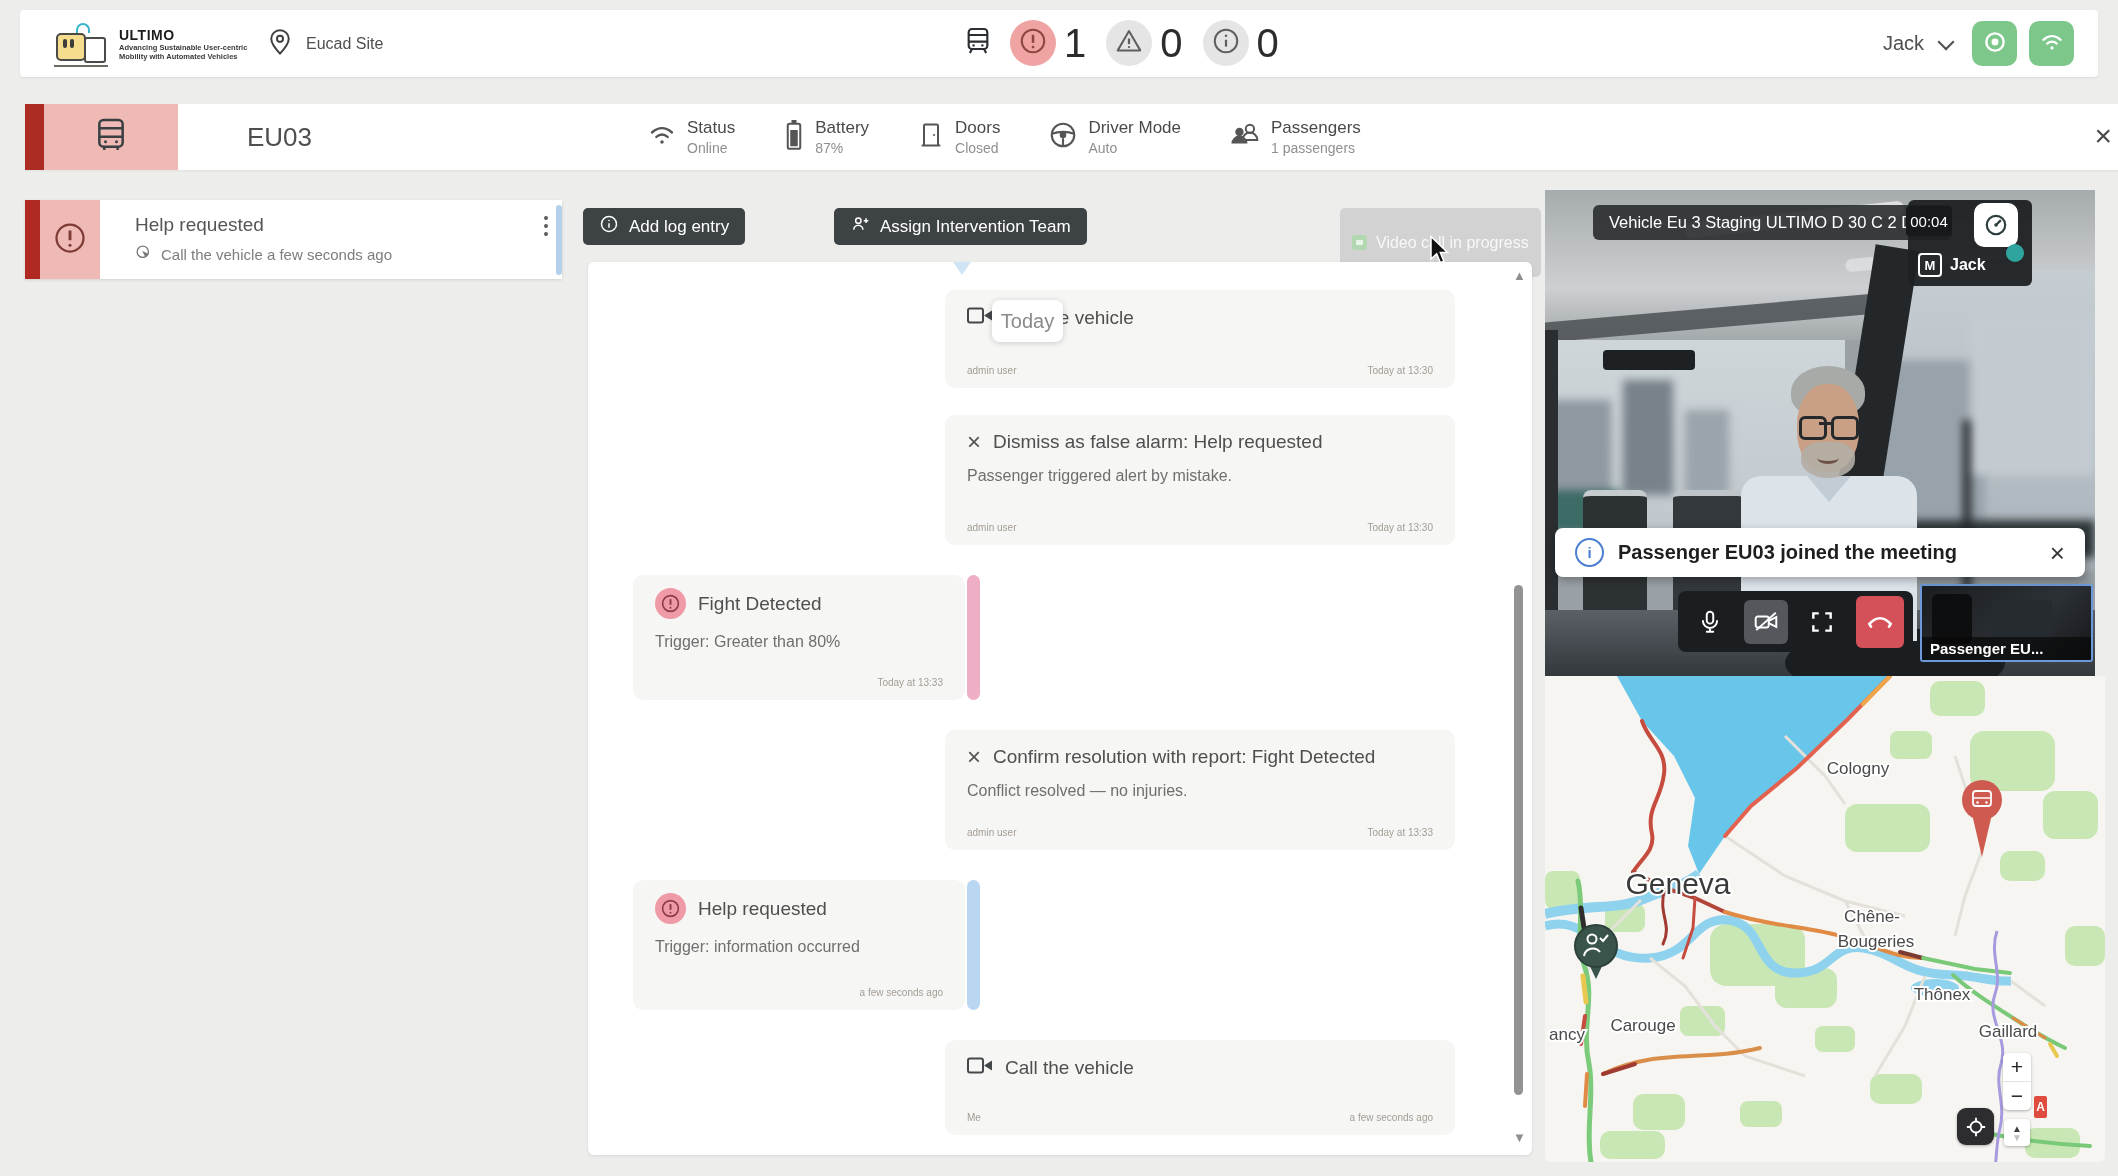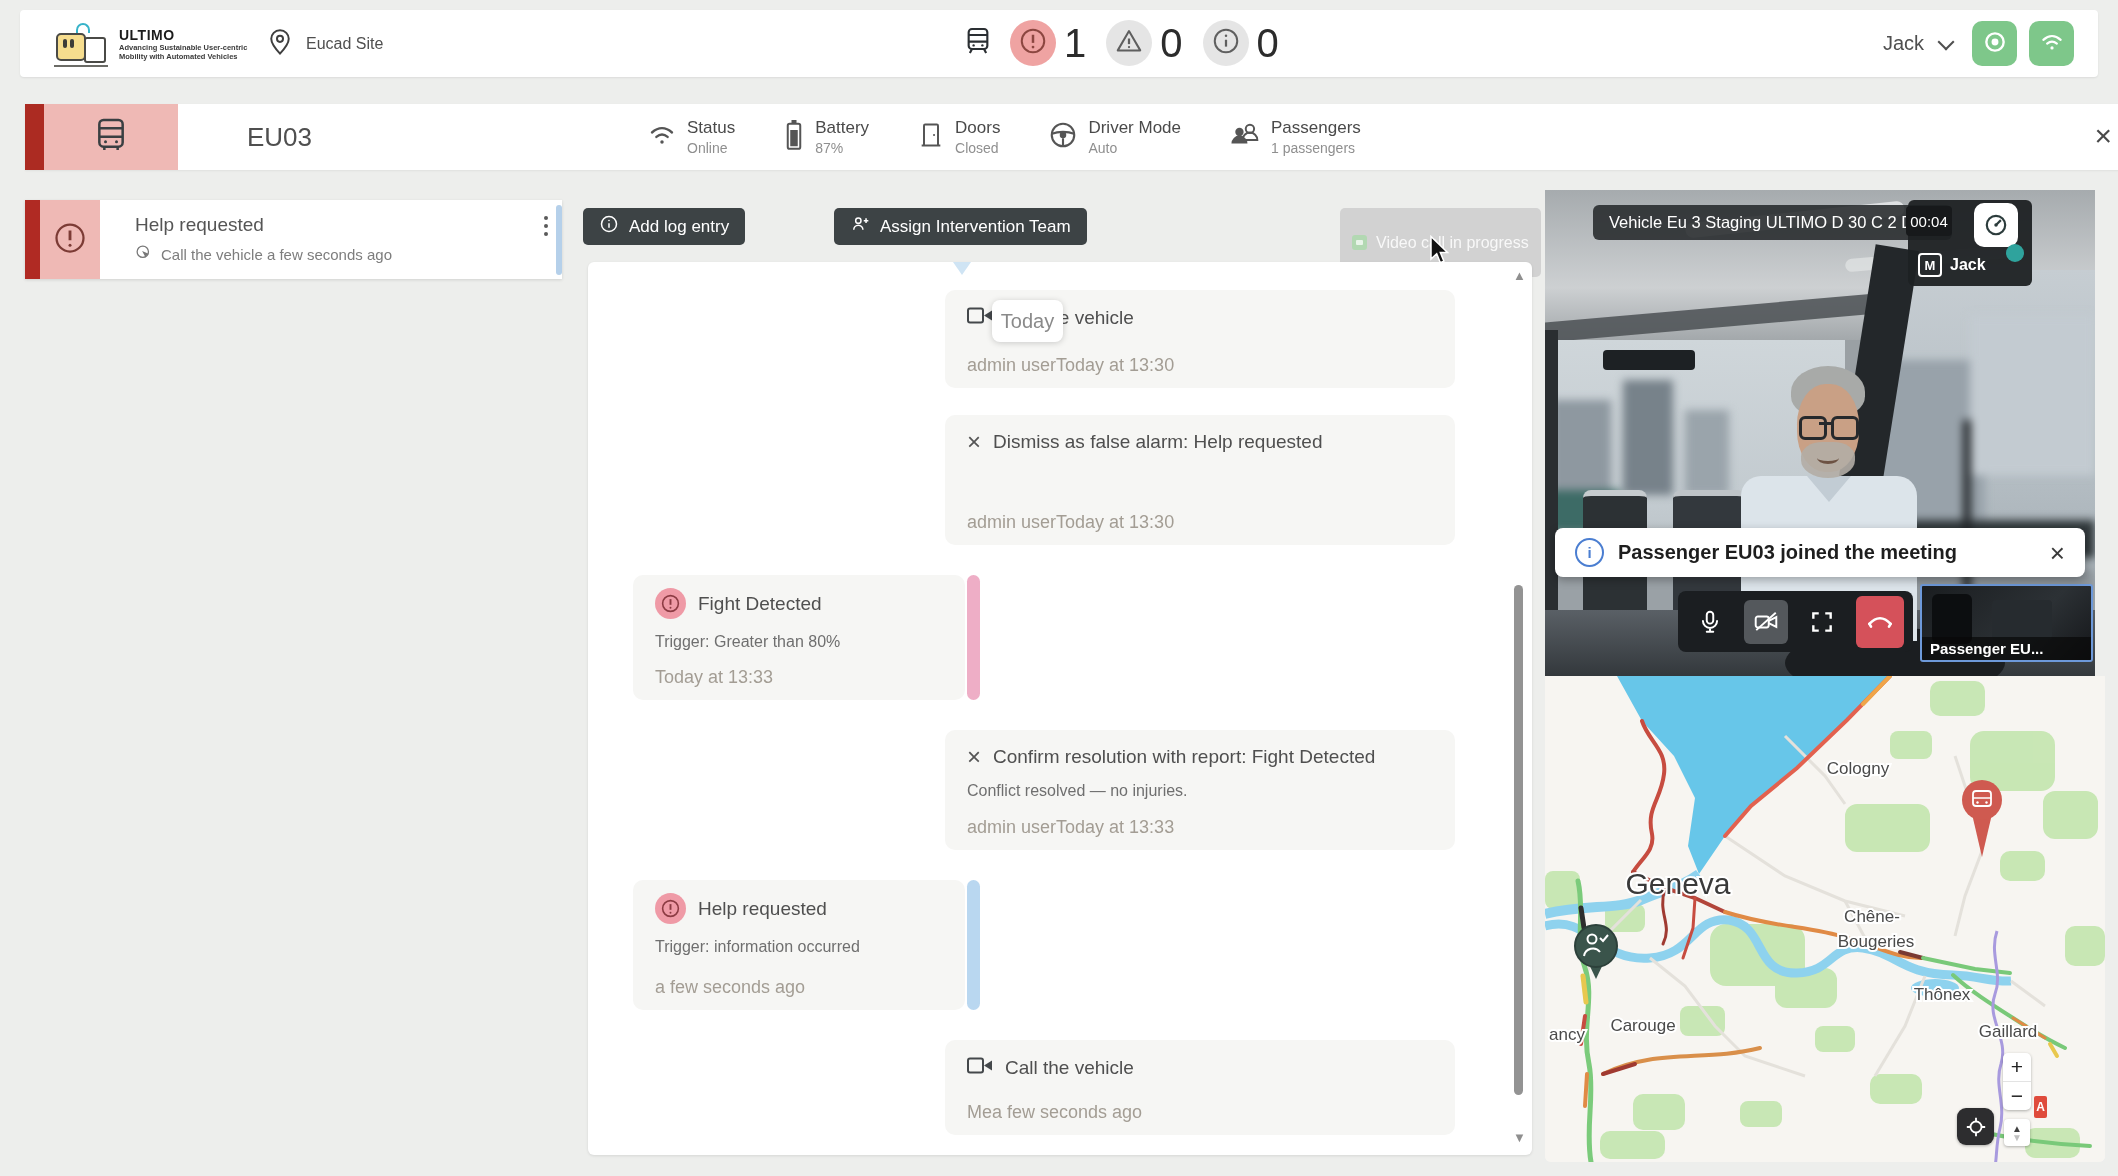--- a/index.html
+++ b/index.html
@@ -61,21 +61,21 @@
   .vid-sq i{width:7px;height:5px;background:#e9f4e9;border-radius:1px;}
   #cursor{position:absolute;left:1429px;top:235px;z-index:60;}
 
   
   #log-card{position:absolute;left:588px;top:262px;width:944px;height:893px;background:#fff;border-radius:6px;box-shadow:0 1px 3px rgba(0,0,0,.1);overflow:hidden;}
   .tail-blue{position:absolute;left:365px;top:0;width:0;height:0;border-left:9px solid transparent;border-right:9px solid transparent;border-top:13px solid #cfe4f4;}
   .chip{position:absolute;left:404px;top:38px;width:71px;height:42px;background:#fff;border-radius:8px;box-shadow:0 1px 6px rgba(0,0,0,.18);display:flex;align-items:center;justify-content:center;font-size:20px;color:#8a8a8a;z-index:10;}
   .entry{position:absolute;background:#f6f6f4;border-radius:10px;}
   .entry .trow{display:flex;align-items:center;gap:12px;padding:16px 22px 0 22px;font-size:19px;color:#4f4f4f;}
   .entry .body{padding:14px 22px 0 22px;font-size:16px;color:#6f6f6f;}
-  .entry .foot{position:absolute;left:22px;right:22px;bottom:12px;display:flex;justify-content:flex-start;font-size:18px;color:#a39d94;}
+  .entry .foot{position:absolute;left:22px;right:22px;bottom:12px;display:flex;justify-content:space-between;font-size:10px;color:#a39d94;}
   .entry .x{font-size:24px;color:#555;line-height:20px;}
   .lstrip{position:absolute;width:13px;border-radius:7px;}
   .pinkcirc{width:31px;height:31px;border-radius:50%;background:#ef9aa6;display:flex;align-items:center;justify-content:center;flex:none;}
   #e0{left:357px;top:28px;width:510px;height:98px;}
   #e1{left:357px;top:153px;width:510px;height:130px;}
   #e2{left:45px;top:313px;width:332px;height:125px;}
   #s2{left:379px;top:313px;height:125px;background:#eeaec6;}
   #e3{left:357px;top:468px;width:510px;height:120px;}
   #e4{left:45px;top:618px;width:332px;height:130px;}
   #s4{left:379px;top:618px;height:130px;background:#b9d7f0;}
@@ -416,20 +416,21 @@
           <span>admin user</span>
           <span>Today at 13:30</span>
         </div>
     </div>
 
     <div class="entry" id="e1">
       <div class="trow">
           <span class="x">×</span>
           <span>Dismiss as false alarm: Help requested</span>
         </div>
+      <div class="body">Passenger triggered alert by mistake.</div>
       <div class="foot">
           <span>admin user</span>
           <span>Today at 13:30</span>
         </div>
     </div>
 
     <div class="entry" id="e2">
       <div class="trow" style="padding-top:13px;">
         <span class="pinkcirc">
           <svg width="21" height="21" viewBox="0 0 24 24" fill="none" stroke="#8c3b43" stroke-width="1.8">

